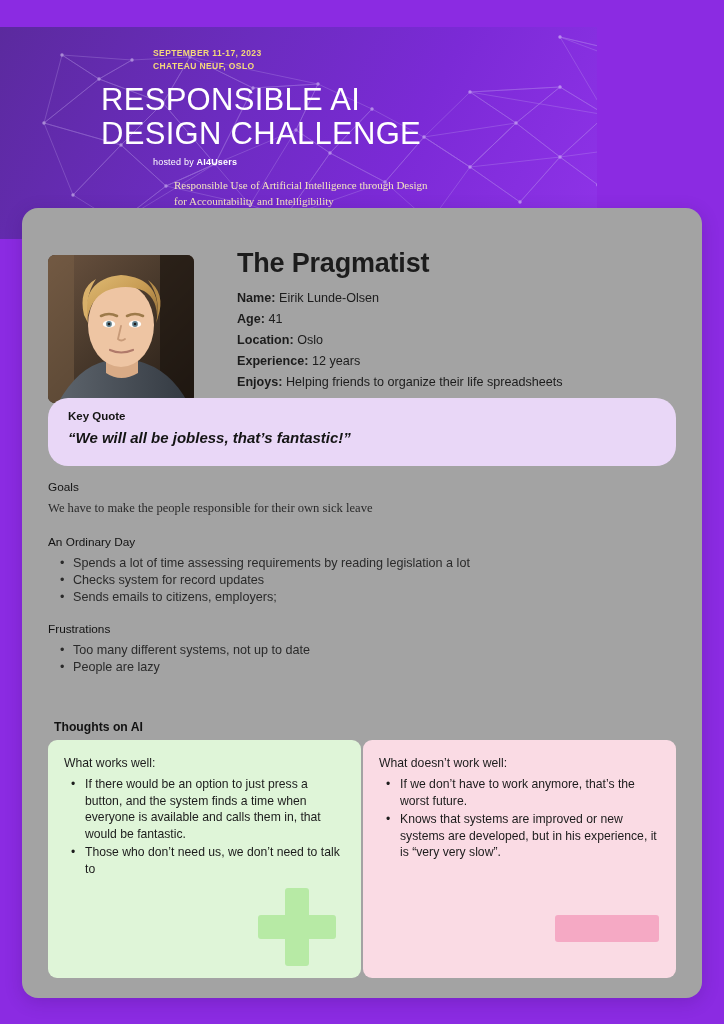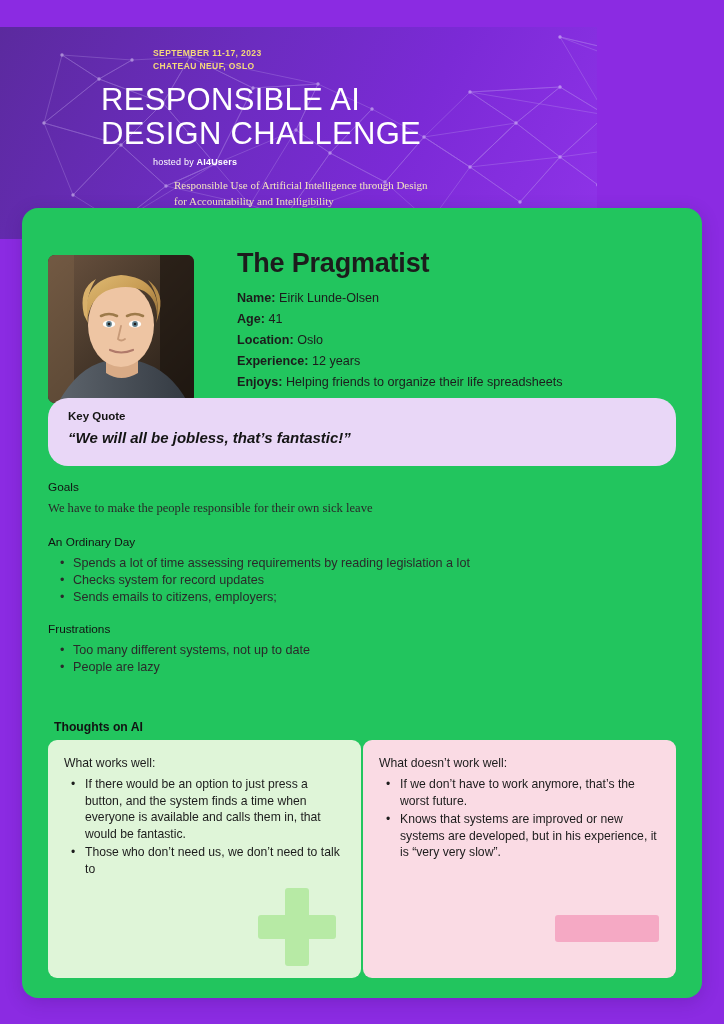--- a/index.html
+++ b/index.html
@@ -73,21 +73,21 @@
     font-size: 11px;
     line-height: 16px;
   }
 
   
   .card {
     position: absolute;
     left: 22px; top: 208px;
     width: 680px;
     height: 790px;
-    background: #22c55e;
+    background: #a3a3a3;
     border-radius: 16px;
     box-shadow: 0 4px 18px rgba(40,0,70,0.18);
     padding: 22px 26px;
   }
 
   
   .persona {
     position: relative;
     height: 158px;
   }

